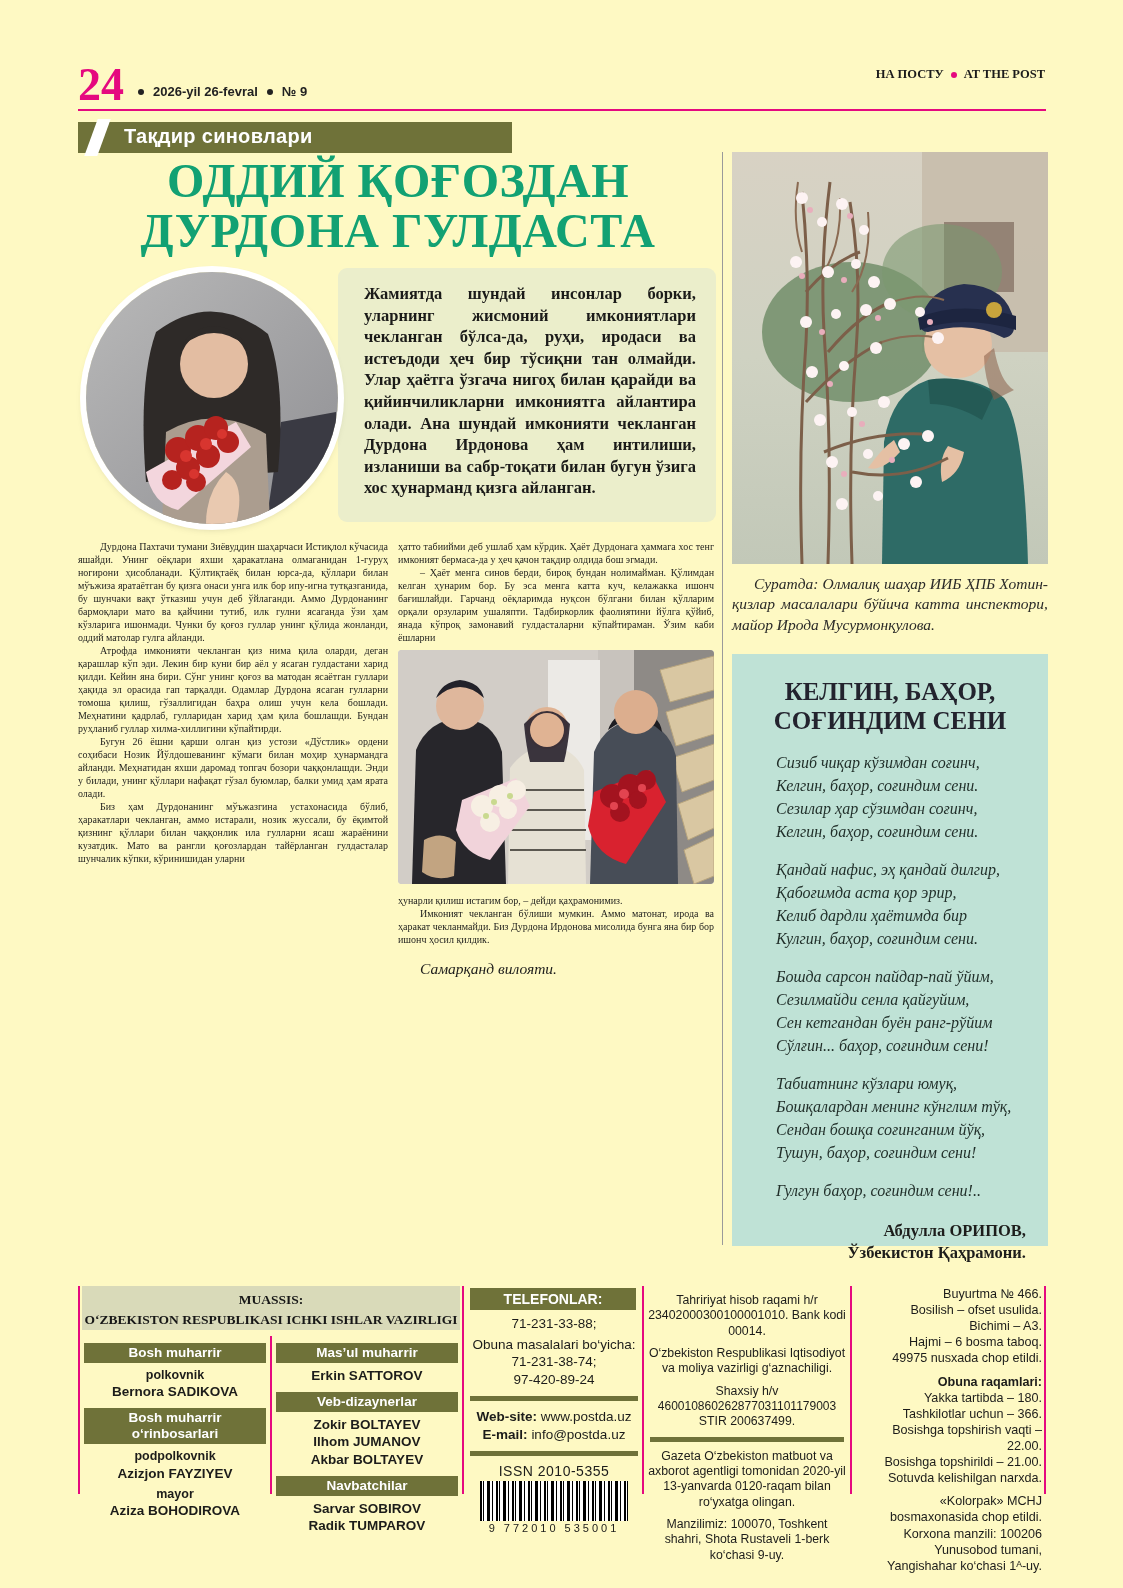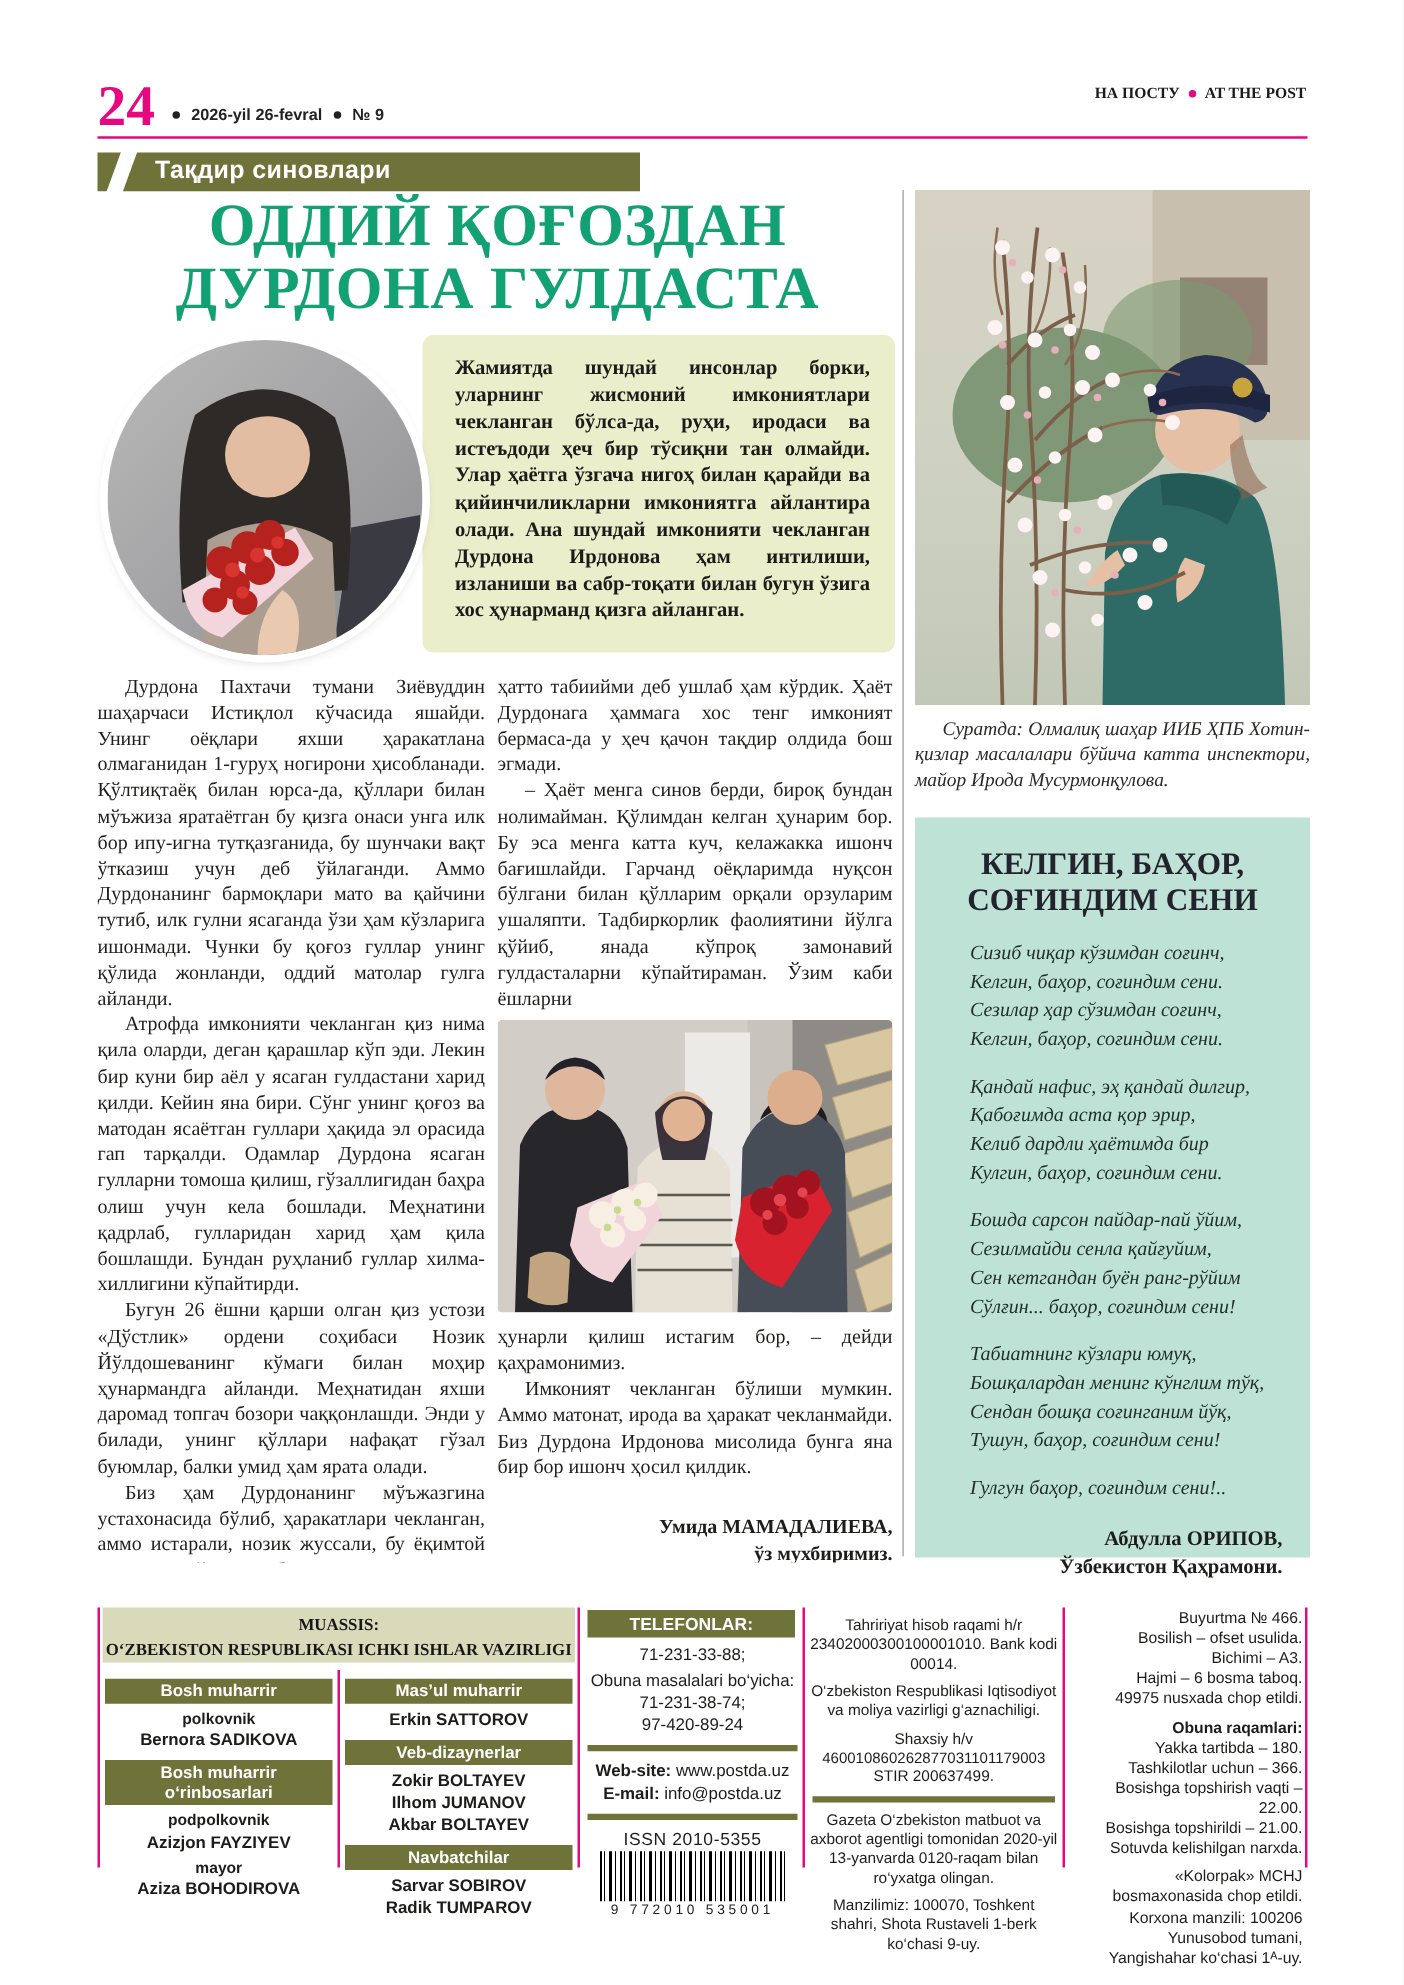--- a/index.html
+++ b/index.html
@@ -1,17 +1,17 @@
 <!DOCTYPE html>
 <html><head>
 <meta charset="utf-8">
 <style>
   * { margin:0; padding:0; box-sizing:border-box; }
   body { background:#e8e8e8; font-family:"Liberation Serif", serif; }
-  .page { position:relative; width:1123px; height:1588px; background:#ffffff; margin:0 auto; overflow:hidden; color:#1d1d1b; }
+  .page { position:relative; width:1123px; height:1588px; background:#fef9c3; margin:0 auto; overflow:hidden; color:#1d1d1b; }
 
   
   .page-num { position:absolute; left:78px; top:62px; font-size:46px; font-weight:bold; color:#e5097f; line-height:1; }
   .header-meta { position:absolute; left:138px; top:84px; display:flex; align-items:center; gap:9px;
                  font-family:"Liberation Sans", sans-serif; font-weight:bold; font-size:13px; color:#222; }
   .dot { width:6px; height:6px; border-radius:50%; background:#222; display:inline-block; }
   .dot-pink { width:6px; height:6px; border-radius:50%; background:#e5097f; display:inline-block; }
   .header-rule { position:absolute; left:78px; width:968px; top:109px; height:2px; background:#e5097f; }
   .masthead { position:absolute; right:78px; top:58px; text-align:right; }
   .masthead .logo { font-weight:bold; font-size:47px; letter-spacing:1px; color:#131313; line-height:0.95; }
@@ -31,21 +31,21 @@
   
   .lead-box { position:absolute; left:338px; top:268px; width:378px; height:254px; background:#ebeecb;
               border-radius:9px; padding:15px 20px 0 26px; }
   .lead-text { font-weight:bold; font-size:16.5px; line-height:1.31; text-align:justify; color:#1b1b19; }
   .photo-circle { position:absolute; left:86px; top:272px; width:252px; height:252px; border-radius:50%;
                   overflow:hidden; box-shadow:0 0 0 6px #fff, 0 3px 10px rgba(0,0,0,.28); z-index:3; }
 
   
   .col-left { position:absolute; left:78px; top:540px; width:310px; height:710px; overflow:hidden; }
   .col-mid  { position:absolute; left:398px; top:540px; width:316px; height:710px; overflow:hidden; }
-  .body-p { font-size:16px; line-height:1.3; text-align:justify; color:#1e1e1c; }
+  .body-p { font-size:10px; line-height:1.3; text-align:justify; color:#1e1e1c; }
   .body-p.ind { text-indent:22px; }
   .photo-group { width:316px; height:234px; margin:6px 0 10px 0; border-radius:4px; overflow:hidden;
                  box-shadow:inset 0 0 14px 8px #fff; position:relative; }
   .photo-group svg, .photo-officer svg, .photo-circle svg { display:block; }
   .byline { text-align:right; font-weight:bold; font-size:16px; line-height:1.35; margin-top:26px; }
   .region { font-style:italic; font-size:15.5px; margin-top:14px; text-indent:22px; }
 
   
   .rail-sep { position:absolute; left:722px; top:152px; width:1px; height:1093px; background:#9a9a9a; }
   .photo-officer { position:absolute; left:732px; top:152px; width:316px; height:412px; overflow:hidden;
@@ -229,24 +229,20 @@
             <circle cx="226" cy="144" r="5"></circle>
             <circle cx="244" cy="138" r="4"></circle>
             <circle cx="216" cy="156" r="4"></circle>
           </g>
         <path d="M26 190 Q44 180 58 192 L56 226 Q38 232 24 222 Z" fill="#c2a481"></path>
       </svg>
     </div>
 
     <p class="body-p">ҳунарли қилиш истагим бор, – дейди қаҳрамонимиз.</p>
     <p class="body-p ind">Имконият чекланган бўлиши мумкин. Аммо матонат, ирода ва ҳаракат чекланмайди. Биз Дурдона Ирдонова мисолида бунга яна бир бор ишонч ҳосил қилдик.</p>
-    <div class="byline">
-      <div>Умида МАМАДАЛИЕВА,</div>
-      <div>ўз мухбиримиз.</div>
-    </div>
     <div class="region">Самарқанд вилояти.</div>
   </div>
 
   <div class="rail-sep"></div>
 
   <div class="photo-officer">
     <svg width="316" height="412" viewBox="0 0 316 412">
       <defs>
         <linearGradient id="obg" x1="0" y1="0" x2="0" y2="1">
           <stop offset="0" stop-color="#d8d2c4"></stop>

